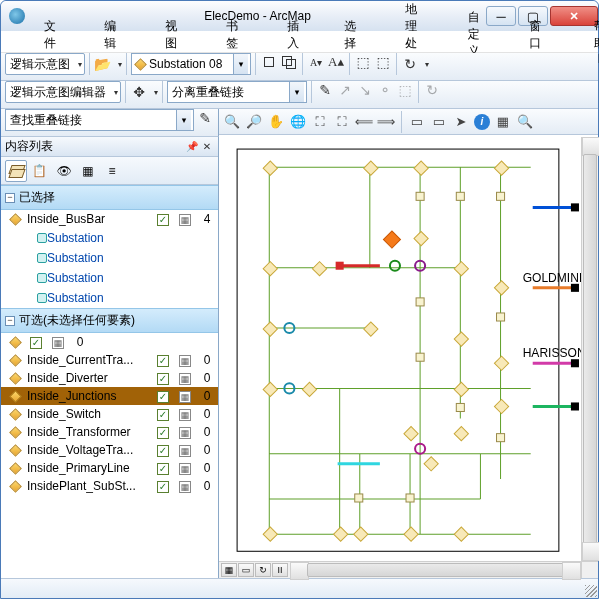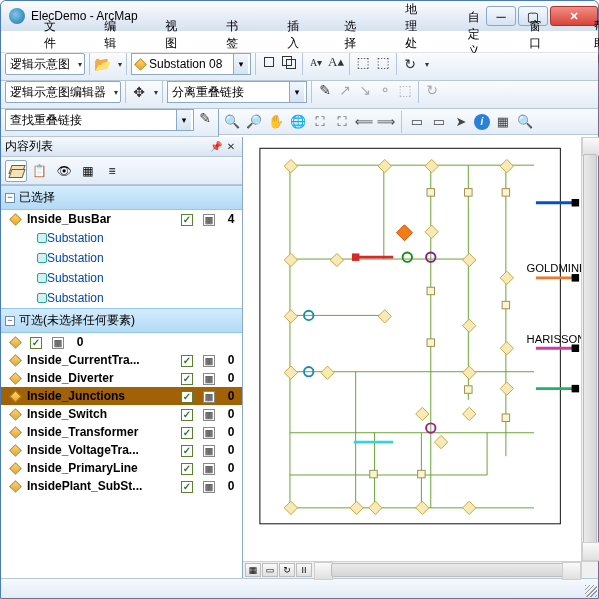--- a/index.html
+++ b/index.html
@@ -2,21 +2,21 @@
 <html><head>
 <meta charset="utf-8">
 <style>
 * { margin: 0; padding: 0; box-sizing: border-box; font-family: "Microsoft YaHei", "Segoe UI", Tahoma, sans-serif; font-size: 12px; }
 body { background: #fff; width: 599px; height: 599px; overflow: hidden; }
 
 .window { width: 599px; height: 599px; border: 1px solid #4a7ab8; border-radius: 6px 6px 0 0; background: #fff; display: flex; flex-direction: column; }
 
 .titlebar { height: 30px; background: linear-gradient(to bottom, #fdfdfe, #e8eef7, #d6e2f0); display: flex; align-items: center; border-radius: 6px 6px 0 0; padding: 0 0 0 8px; }
 .titlebar .app-icon { width: 16px; height: 16px; background: radial-gradient(circle at 40% 40%, #7fc7e8, #1a6fa8); border-radius: 50%; margin-right: 6px; }
-.titlebar .title-text { flex: 1; color: #000; }
+.titlebar .title-text { flex: 1; color: #000; text-align: center; }
 .win-controls { display: flex; }
 .win-btn { width: 30px; height: 20px; margin-left: 2px; border: 1px solid #8aa8c8; background: linear-gradient(to bottom, #f6f9fd, #d5e3f2); border-radius: 3px; display: flex; align-items: center; justify-content: center; font-family: Arial; font-size: 10px; }
 .win-btn.close { width: 48px; background: linear-gradient(to bottom, #f08f86, #d9433a); color: #fff; font-weight: bold; border-color: #a63430; }
 .win-btn.close span { font-size: 11px; }
 .win-btn span { font-size: 13px; line-height: 1; }
 
 .menubar { height: 22px; background: #fff; display: flex; align-items: center; padding: 0 4px; border-bottom: 1px solid #e3e3e3; }
 .menubar .menu-item { padding: 2px 6px; cursor: default; margin-left: 33px; }
 
 .toolbar { height: 28px; background: linear-gradient(to bottom, #fafcfe, #e4ecf5); display: flex; padding: 0 4px; border-bottom: 1px solid #b6c7db; gap: 2px; }
@@ -31,35 +31,35 @@
 .toolbar .ico.disabled { opacity: .4; }
 .ico-square { width: 10px; height: 10px; border: 1px solid #333; display: inline-block; }
 .ico-squares { position: relative; width: 14px; height: 12px; }
 .ico-squares::before, .ico-squares::after { content: ""; position: absolute; width: 8px; height: 8px; border: 1px solid #333; }
 .ico-squares::before { top: 0; left: 0; }
 .ico-squares::after { top: 3px; left: 4px; }
 .ico-diamond-sm { width: 9px; height: 9px; background: linear-gradient(135deg,#fcd769,#e8a530); border: 1px solid #b58420; transform: rotate(45deg); display: inline-block; }
 
 .content { flex: 1; display: flex; min-height: 0; }
 
-.toc-panel { width: 242px; display: flex; flex-direction: column; border-right: 1px solid #8aa8c8; }
+.toc-panel { width: 218px; display: flex; flex-direction: column; border-right: 1px solid #8aa8c8; }
 .toc-header { height: 20px; background: linear-gradient(to bottom,#f6f9fd,#d9e5f2); border-bottom: 1px solid #b6c7db; display: flex; align-items: center; padding: 0 4px; }
 .toc-header .spacer { flex: 1; }
 .toc-header .pin, .toc-header .x { width: 14px; font-size: 10px; color: #333; text-align: center; cursor: default; }
 .toc-btns { height: 28px; background: linear-gradient(to bottom,#f6f9fd,#e2ecf6); border-bottom: 1px solid #b6c7db; display: flex; align-items: center; padding: 0 4px; gap: 2px; }
 .toc-btns .tbtn { width: 22px; height: 22px; border: 1px solid transparent; display: flex; align-items: center; justify-content: center; border-radius: 2px; }
 .toc-btns .tbtn:first-child { background: #fff; border-color: #8aa8c8; }
 .tbtn-layers { width: 14px; height: 12px; position: relative; }
 .tbtn-layers::before { content: ""; position: absolute; width: 12px; height: 7px; border: 1px solid #7a5c2a; background: #f3e3b8; transform: skewX(-20deg); top: 0; left: 1px; }
 .tbtn-layers::after { content: ""; position: absolute; width: 12px; height: 7px; border: 1px solid #7a5c2a; background: #f3e3b8; transform: skewX(-20deg); top: 4px; left: 1px; }
 
 .toc-body { flex: 1; overflow: auto; background: #fff; }
 .toc-group { background: linear-gradient(to bottom, #d4ecfc, #b3daf5); border-top: 1px solid #94c6e8; border-bottom: 1px solid #94c6e8; padding: 3px 4px; display: flex; align-items: center; gap: 4px; }
 .toc-group .expander { width: 10px; height: 10px; border: 1px solid #6a8fb5; background: #fff; display: flex; align-items: center; justify-content: center; font-size: 9px; line-height: 1; color: #333; }
-.toc-row { display: flex; align-items: center; padding: 2px 2px 2px 6px; gap: 4px; font-weight: bold; }
+.toc-row { display: flex; align-items: center; padding: 2px 2px 2px 6px; gap: 4px; }
 .toc-row.sel { background: #a16207; }
 .toc-row .icon-cell { width: 16px; display: flex; justify-content: center; }
 .toc-row .label { flex: 1; white-space: nowrap; overflow: hidden; text-overflow: ellipsis; }
 .toc-row .chk, .toc-row .map, .toc-row .cnt { width: 18px; text-align: center; }
 .chkbox { width: 12px; height: 12px; border: 1px solid #5a8030; background: #fff; display: inline-flex; align-items: center; justify-content: center; }
 .chkbox::after { content: "✓"; font-size: 10px; color: #2a7a2a; }
 .mapbox { width: 12px; height: 12px; border: 1px solid #888; background: #fff; display: inline-flex; align-items: center; justify-content: center; font-size: 9px; color: #666; }
 .sub-row { display: flex; align-items: center; padding: 3px 2px 3px 36px; color: #0046ad; }
 .sub-bullet { width: 10px; height: 10px; border: 1px solid #2aa0a0; background: #d2f1f1; border-radius: 2px; }
 

